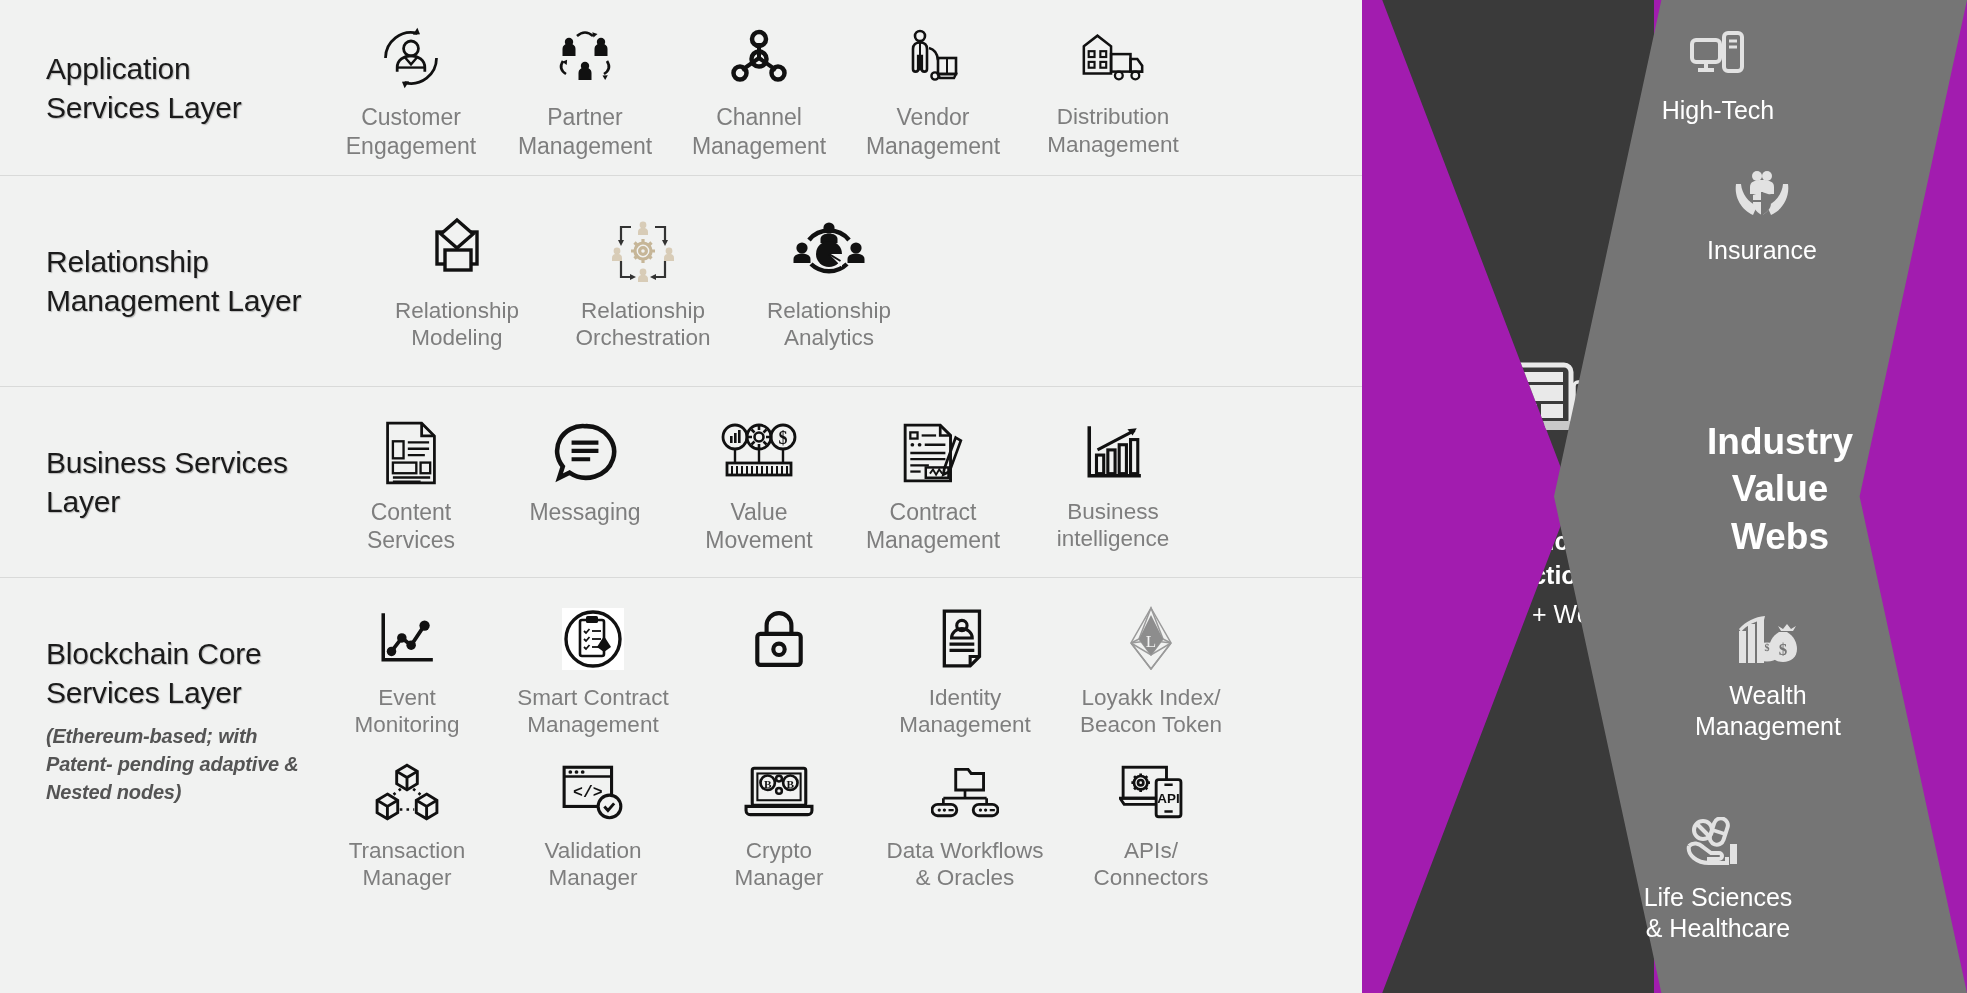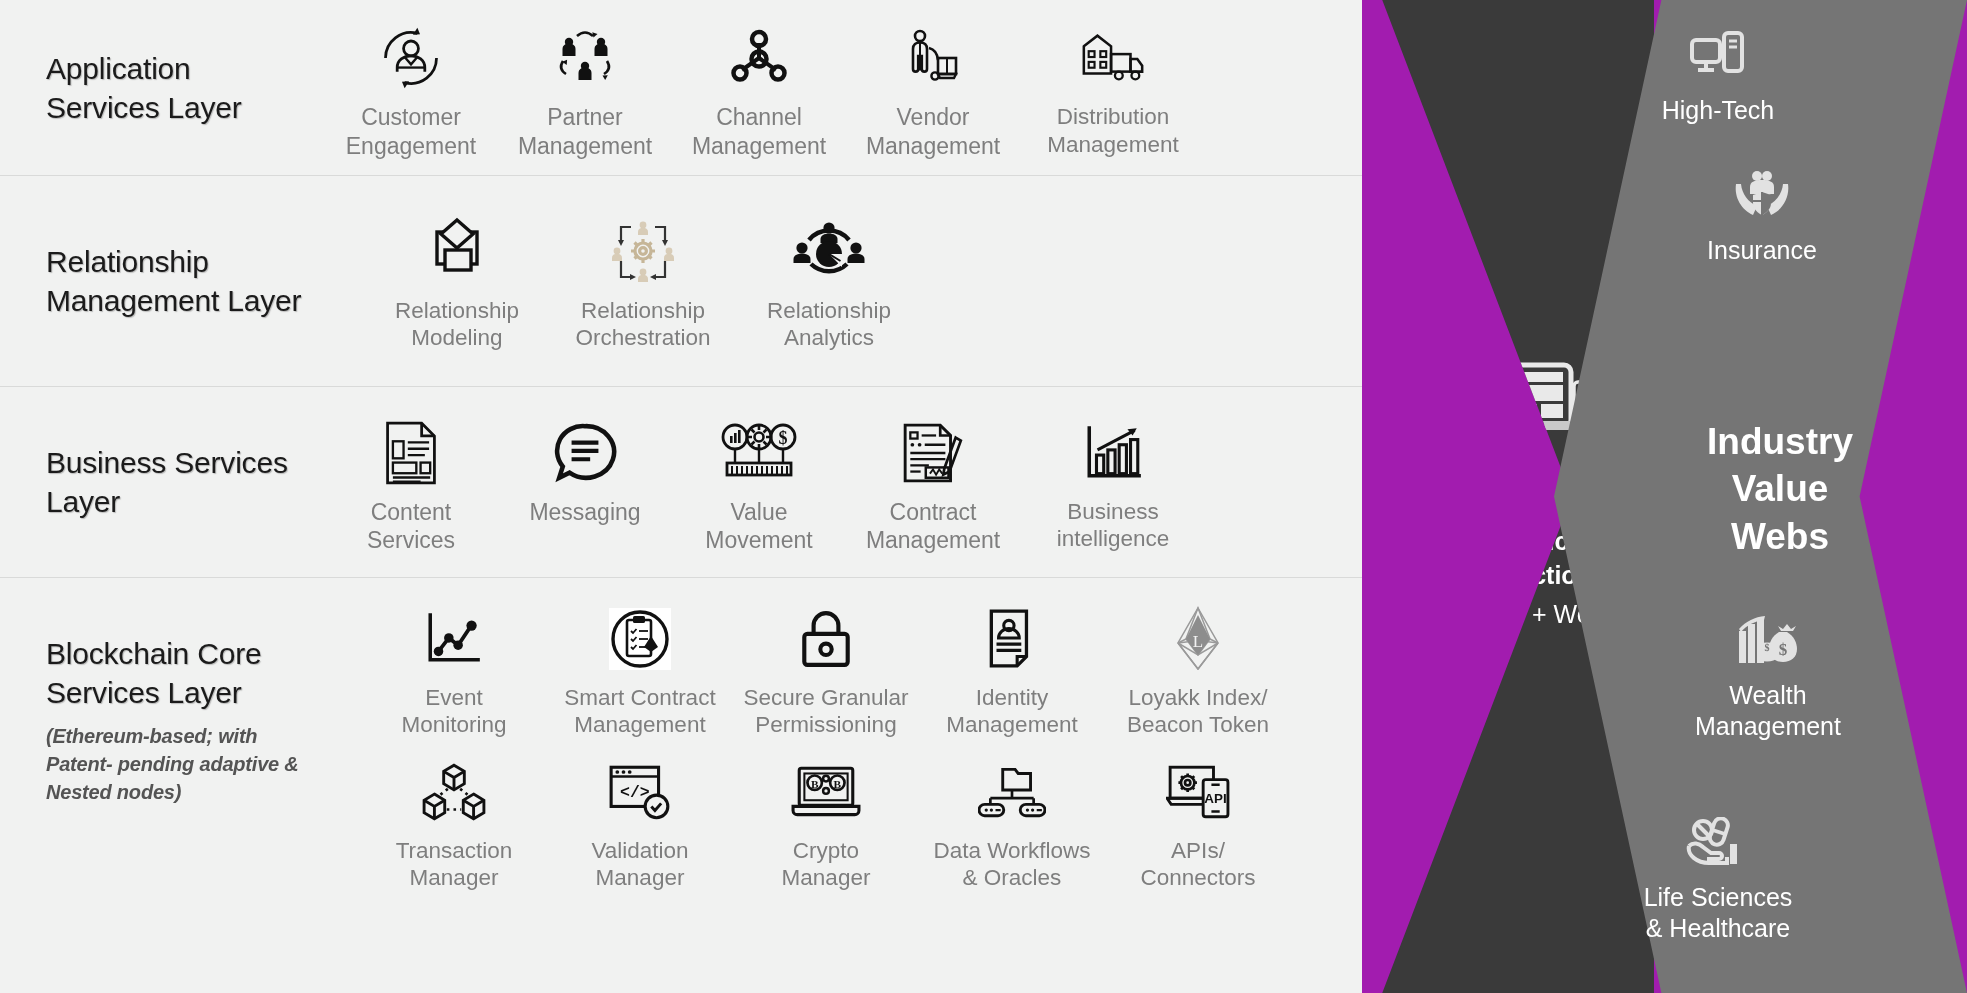--- a/index.html
+++ b/index.html
@@ -78,21 +78,21 @@
     line-height: 1.22;
     color: #7e7e7e;
     white-space: pre-line;
   }
   .tile.wide .cap { font-size: 22.5px; }
 
   
   #row-app   { height: 176px; }
   #row-rel   { height: 211px; }
   #row-bus   { height: 191px; }
-  #row-bc    { height: 415px; align-items: flex-start; padding-top: 14px; gap: 47px; }
+  #row-bc    { height: 415px; align-items: flex-start; padding-top: 14px; }
   #row-bc .layer-title { padding-top: 42px; }
   #row-bc .layer-body { display: flex; flex-direction: column; gap: 14px; padding-top: 8px; }
 
   #row-app .icon-row  { padding-top: 4px; }
   #row-rel .icon-row  { padding-top: 2px; }
   #row-bus .icon-row  { padding-top: 4px; }
 
   
   .pad-l-60 { padding-left: 60px; }
   .pad-l-20 { padding-left: 20px; }
@@ -517,22 +517,20 @@
           </div>
 
           <div class="tile wide">
             <div class="glyph">
               <svg width="56" height="62" viewBox="0 0 54 60">
                 <path d="M15 25 V17 a12 12 0 0 1 24 0 v8" fill="none" stroke="#111" stroke-width="4"></path>
                 <rect x="6" y="25" width="42" height="30" rx="3" fill="none" stroke="#111" stroke-width="4"></rect>
                 <circle cx="27" cy="40" r="5.5" fill="none" stroke="#111" stroke-width="4"></circle>
               </svg>
             </div>
-            <div class="cap">Secure Granular
-Permissioning</div>
           </div>
 
           <div class="tile wide">
             <div class="glyph">
               <svg width="54" height="62" viewBox="0 0 52 60">
                 <path d="M6 3 h34 v44 l-9 9 H6 Z" fill="none" stroke="#111" stroke-width="3.2"></path>
                 <path d="M40 47 h-9 v9" fill="none" stroke="#111" stroke-width="3"></path>
                 <circle cx="23" cy="17" r="5" fill="none" stroke="#111" stroke-width="3"></circle>
                 <path d="M13 29 a10 9 0 0 1 20 0 z" fill="none" stroke="#111" stroke-width="3"></path>
                 <path d="M11 35h24 M11 41h24" stroke="#111" stroke-width="3"></path>

